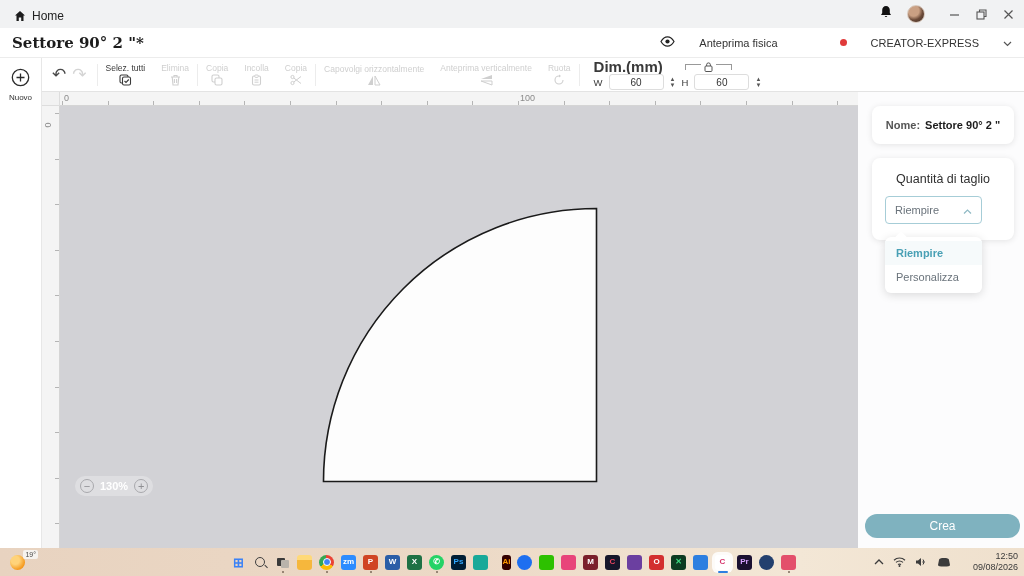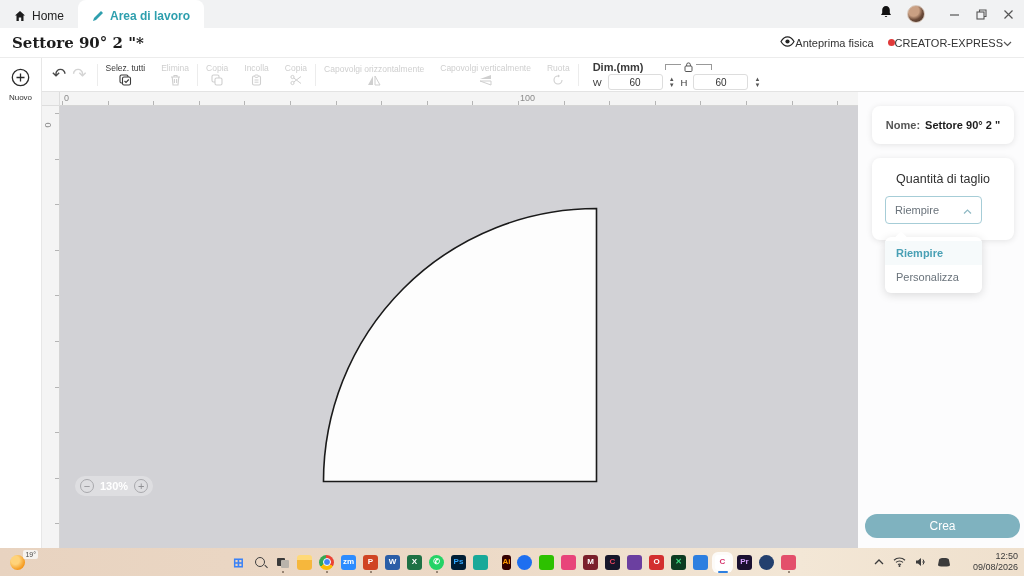--- a/index.html
+++ b/index.html
@@ -12,42 +12,42 @@
   .tab.active { background:#fff; border-radius:8px 8px 0 0; color:#2e9fae; font-weight:bold; }
   .tab .t-ico { display:inline-flex; }
   #tab-right { margin-left:auto; display:flex; align-items:center; gap:14px; padding-right:10px; }
   .avatar { width:18px; height:18px; border-radius:50%; background:radial-gradient(circle at 35% 30%, #caa083 0 35%, #6b4a38 60%, #3c2a22 100%); border:1px solid #d8c9bd; }
   .winctl { display:flex; align-items:center; gap:16px; margin-left:10px; color:#555; }
   .winctl svg { display:block; }
 
   
   #titlebar { position:absolute; top:28px; left:0; right:0; height:30px; background:#fff; border-bottom:1px solid #ececec; display:flex; align-items:center; padding:0 12px; }
   #doc-title { font-family:"DejaVu Serif", serif; font-weight:bold; font-size:15px; color:#1c1c1c; }
-  #title-right { margin-left:auto; display:flex; align-items:center; gap:0; font-size:11px; color:#333; }
+  #title-right { margin-left:auto; display:flex; align-items:center; gap:24px; font-size:11px; color:#333; }
   .red-dot { width:7px; height:7px; border-radius:50%; background:#e03a3a; display:inline-block; }
   .tsep { width:14px; }
 
   
   #left-strip { position:absolute; top:58px; left:0; width:42px; bottom:28px; background:#fff; border-right:1px solid #e7e7e7; display:flex; flex-direction:column; align-items:center; padding-top:10px; }
   #nuovo-label { font-size:8px; color:#333; margin-top:2px; }
 
   
   #toolbar { position:absolute; top:58px; left:42px; right:0; height:34px; background:#fff; border-bottom:1px solid #e3e3e3; display:flex; align-items:center; }
   .tbtn { display:flex; flex-direction:column; align-items:center; justify-content:center; gap:1px; padding:0 8px; height:100%; }
   .tbtn .tlab { font-size:8.5px; line-height:10px; white-space:nowrap; }
   .tbtn.on .tlab, .tbtn.on .tico { color:#3a3a3a; }
   .tbtn.off .tlab, .tbtn.off .tico { color:#cfcfcf; }
   .tico { font-size:12px; line-height:13px; display:inline-flex; }
   .undo-redo { display:flex; align-items:center; gap:6px; padding:0 10px; font-size:17px; }
   .u-on { color:#4a4a4a; } .u-off { color:#d4d4d4; }
   .vsep { width:1px; height:22px; background:#ececec; }
   
   #dim-group { display:flex; flex-direction:column; padding:2px 10px 0 14px; }
   #dim-top { display:flex; align-items:center; height:13px; }
-  #dim-label { font-size:11px; color:#3a3a3a; font-weight:bold; }
+  #dim-label { font-size:15px; color:#3a3a3a; font-weight:bold; }
   #lock-wrap { display:flex; align-items:center; margin-left:22px; color:#555; }
   .bracket { width:16px; height:6px; border-top:1px solid #999; }
   .bracket.l { border-left:1px solid #999; margin-right:3px; }
   .bracket.r { border-right:1px solid #999; margin-left:3px; }
   #dim-fields { display:flex; align-items:center; gap:6px; height:18px; }
   .dim-lab { font-size:9.5px; color:#3a3a3a; }
   .dim-input { width:55px; height:16px; border:1px solid #ddd; border-radius:3px; font-size:10px; color:#333; text-align:center; line-height:15px; background:#fff; }
   .spin { display:flex; flex-direction:column; justify-content:center; line-height:5px; font-size:6px; color:#555; gap:1px; }
 
   
@@ -118,28 +118,20 @@
 
   <div id="tabbar">
     <div class="tab">
       <span class="t-ico">
         <svg width="12" height="12" viewBox="0 0 12 12">
             <path d="M6 1 L11 5.5 H9.5 V11 H7.2 V7.5 H4.8 V11 H2.5 V5.5 H1 Z" fill="#1c1c1c"></path>
           </svg>
       </span>
       <span>Home</span>
     </div>
-    <div class="tab active">
-      <span class="t-ico">
-        <svg width="12" height="12" viewBox="0 0 12 12">
-            <path d="M1 11 L2 8 L9 1 L11 3 L4 10 Z" fill="#2e9fae"></path>
-          </svg>
-      </span>
-      <span>Area di lavoro</span>
-    </div>
     <div id="tab-right">
       <span>
         <svg width="14" height="14" viewBox="0 0 14 14">
             <path d="M7 1 C4.7 1 3.2 2.8 3.2 5 V8 L2 10 H12 L10.8 8 V5 C10.8 2.8 9.3 1 7 1 Z M5.7 11 A1.4 1.4 0 0 0 8.3 11 Z" fill="#111"></path>
           </svg>
       </span>
       <span class="avatar"></span>
       <span class="winctl">
         <span>
             <svg width="11" height="11" viewBox="0 0 11 11">
@@ -250,21 +242,21 @@
     <div class="tbtn off">
       <span class="tlab">Capovolgi orizzontalmente</span>
       <span class="tico">
         <svg width="14" height="11" viewBox="0 0 14 11">
             <path d="M6 1 V10 L1 10 Z" fill="#cfcfcf"></path>
             <path d="M8 1 V10 L13 10 Z" fill="none" stroke="#cfcfcf" stroke-width="1"></path>
           </svg>
       </span>
     </div>
     <div class="tbtn off">
-      <span class="tlab">Capovolgi verticalmente</span>
+      <span class="tlab">Anteprima verticalmente</span>
       <span class="tico">
         <svg width="13" height="12" viewBox="0 0 13 12">
             <path d="M1 5 H12 L12 1 Z" fill="#cfcfcf"></path>
             <path d="M1 7 H12 L12 11 Z" fill="none" stroke="#cfcfcf" stroke-width="1"></path>
           </svg>
       </span>
     </div>
     <div class="tbtn off">
       <span class="tlab">Ruota</span>
       <span class="tico">

